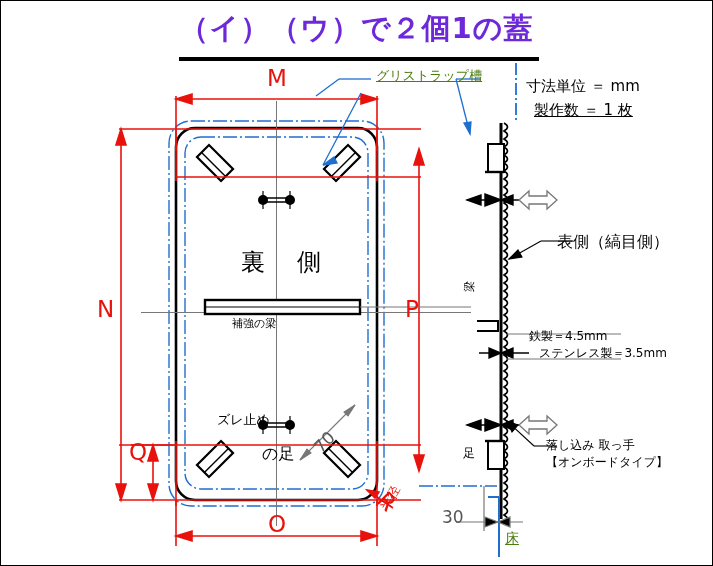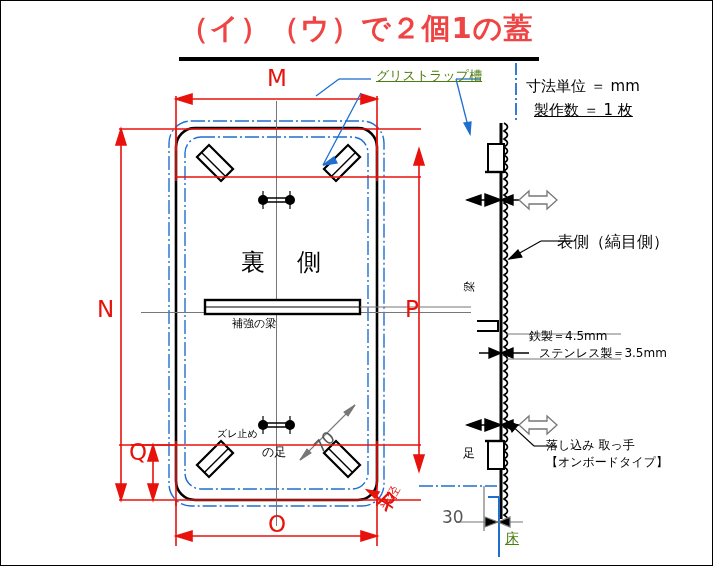--- a/index.html
+++ b/index.html
@@ -15,21 +15,21 @@
   #page svg{position:absolute;left:0;top:0;}
   .lbl{position:absolute;white-space:nowrap;line-height:1;}
   .red{color:#e8120c;}
   .blue{color:#4d7c0f;text-decoration:underline;}
   .blk{color:#000000;}
   .gry{color:#555555;}
   .title{
     position:absolute;left:0;right:0;top:8px;
     text-align:center;
     font-size:29px;font-weight:bold;letter-spacing:1px;
-    color:#ef4444;
+    color:#6d28d9;
   }
   .dimletter{font-size:23px;font-weight:normal;}
   .jp{font-family:"DejaVu Sans","Liberation Sans",sans-serif;}
 </style>
 </head>
 <body>
 
 <div id="page">
 
   <div class="title jp">（イ）（ウ）で２個1の蓋</div>
@@ -255,22 +255,22 @@
   <div class="lbl red dimletter" style="left:267px;top:512px;">O</div>
   <div class="lbl red dimletter" style="left:128px;top:440px;">Q</div>
 
   <div class="lbl red" style="left:388px;top:487px;font-size:23px;transform:rotate(45deg);transform-origin:left top;">R</div>
   <div class="lbl red jp" style="left:377px;top:505px;font-size:13px;transform:rotate(-60deg);transform-origin:left top;">半径</div>
 
   <div class="lbl jp blk" style="left:240px;top:249px;font-size:24px;letter-spacing:4px;">裏　側</div>
 
   <div class="lbl jp blk" style="left:231px;top:317px;font-size:11px;">補強の梁</div>
 
-  <div class="lbl jp blk" style="left:216px;top:428px;font-size:10px;">ズレ止め</div>
-  <div class="lbl jp blk" style="left:230px;top:445px;font-size:12px;padding-left:31px;">の足</div>
+  <div class="lbl jp blk" style="left:216px;top:412px;font-size:13px;">ズレ止め</div>
+  <div class="lbl jp blk" style="left:230px;top:445px;font-size:16px;padding-left:31px;">の足</div>
 
   <div class="lbl gry" style="left:310px;top:443px;font-size:17px;transform:rotate(-45deg);transform-origin:left top;">70</div>
 
   <div class="lbl jp blk" style="left:556px;top:233px;font-size:16px;">表側（縞目側）</div>
 
   <div class="lbl jp blk" style="left:463px;top:291px;font-size:11px;transform:rotate(-90deg);transform-origin:left top;">梁</div>
 
   <div class="lbl jp blk" style="left:462px;top:446px;font-size:12px;">足</div>
 
   <div class="lbl jp blk" style="left:528px;top:329px;font-size:12px;">鉄製＝4.5mm</div>

